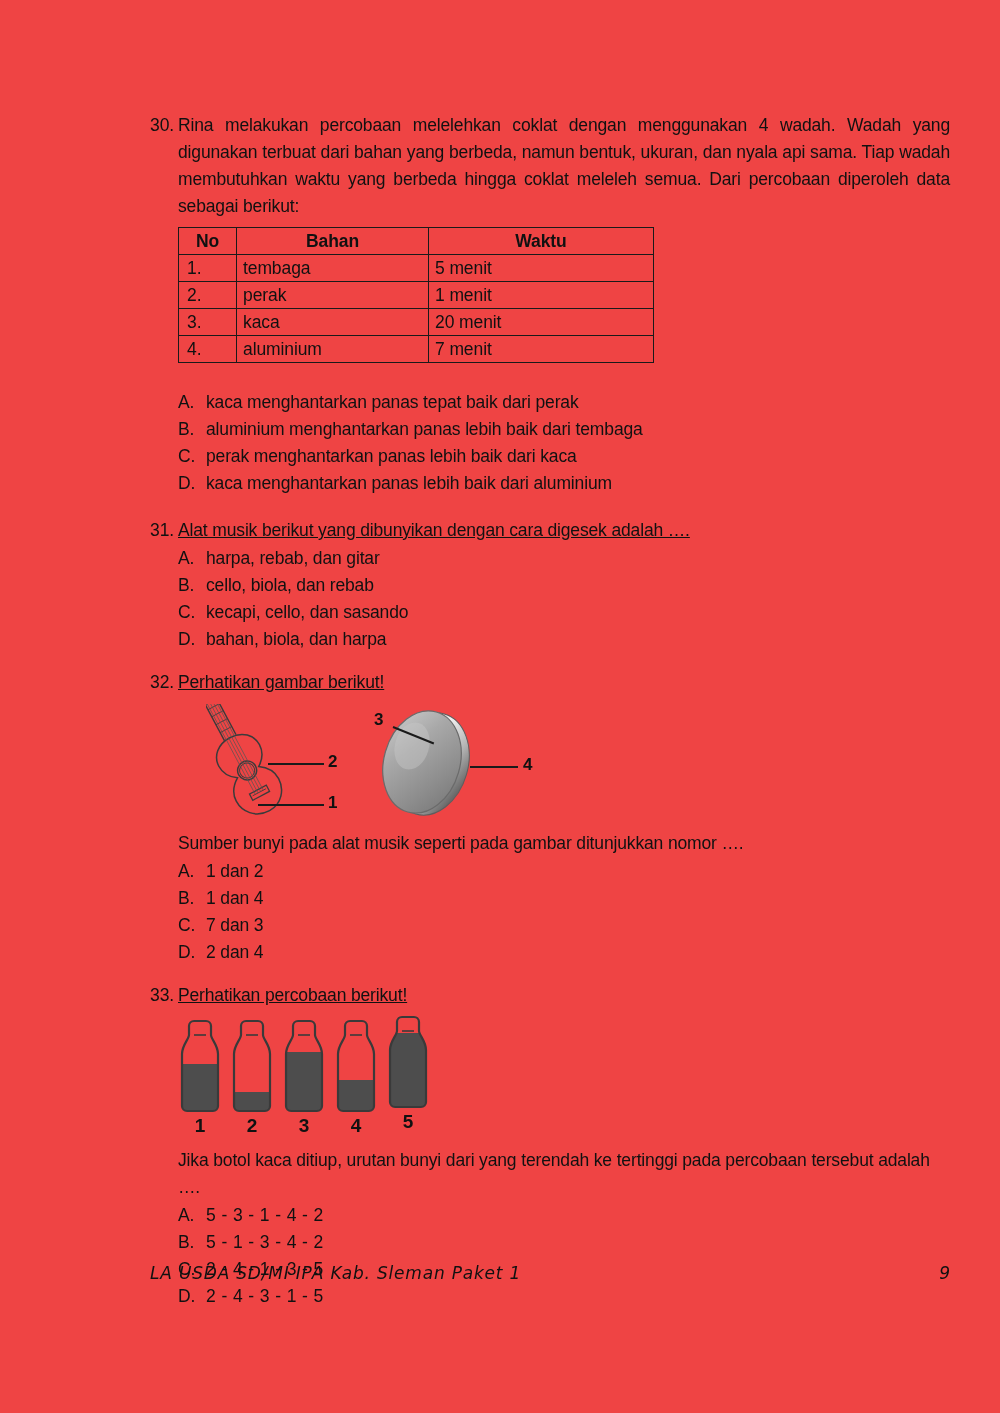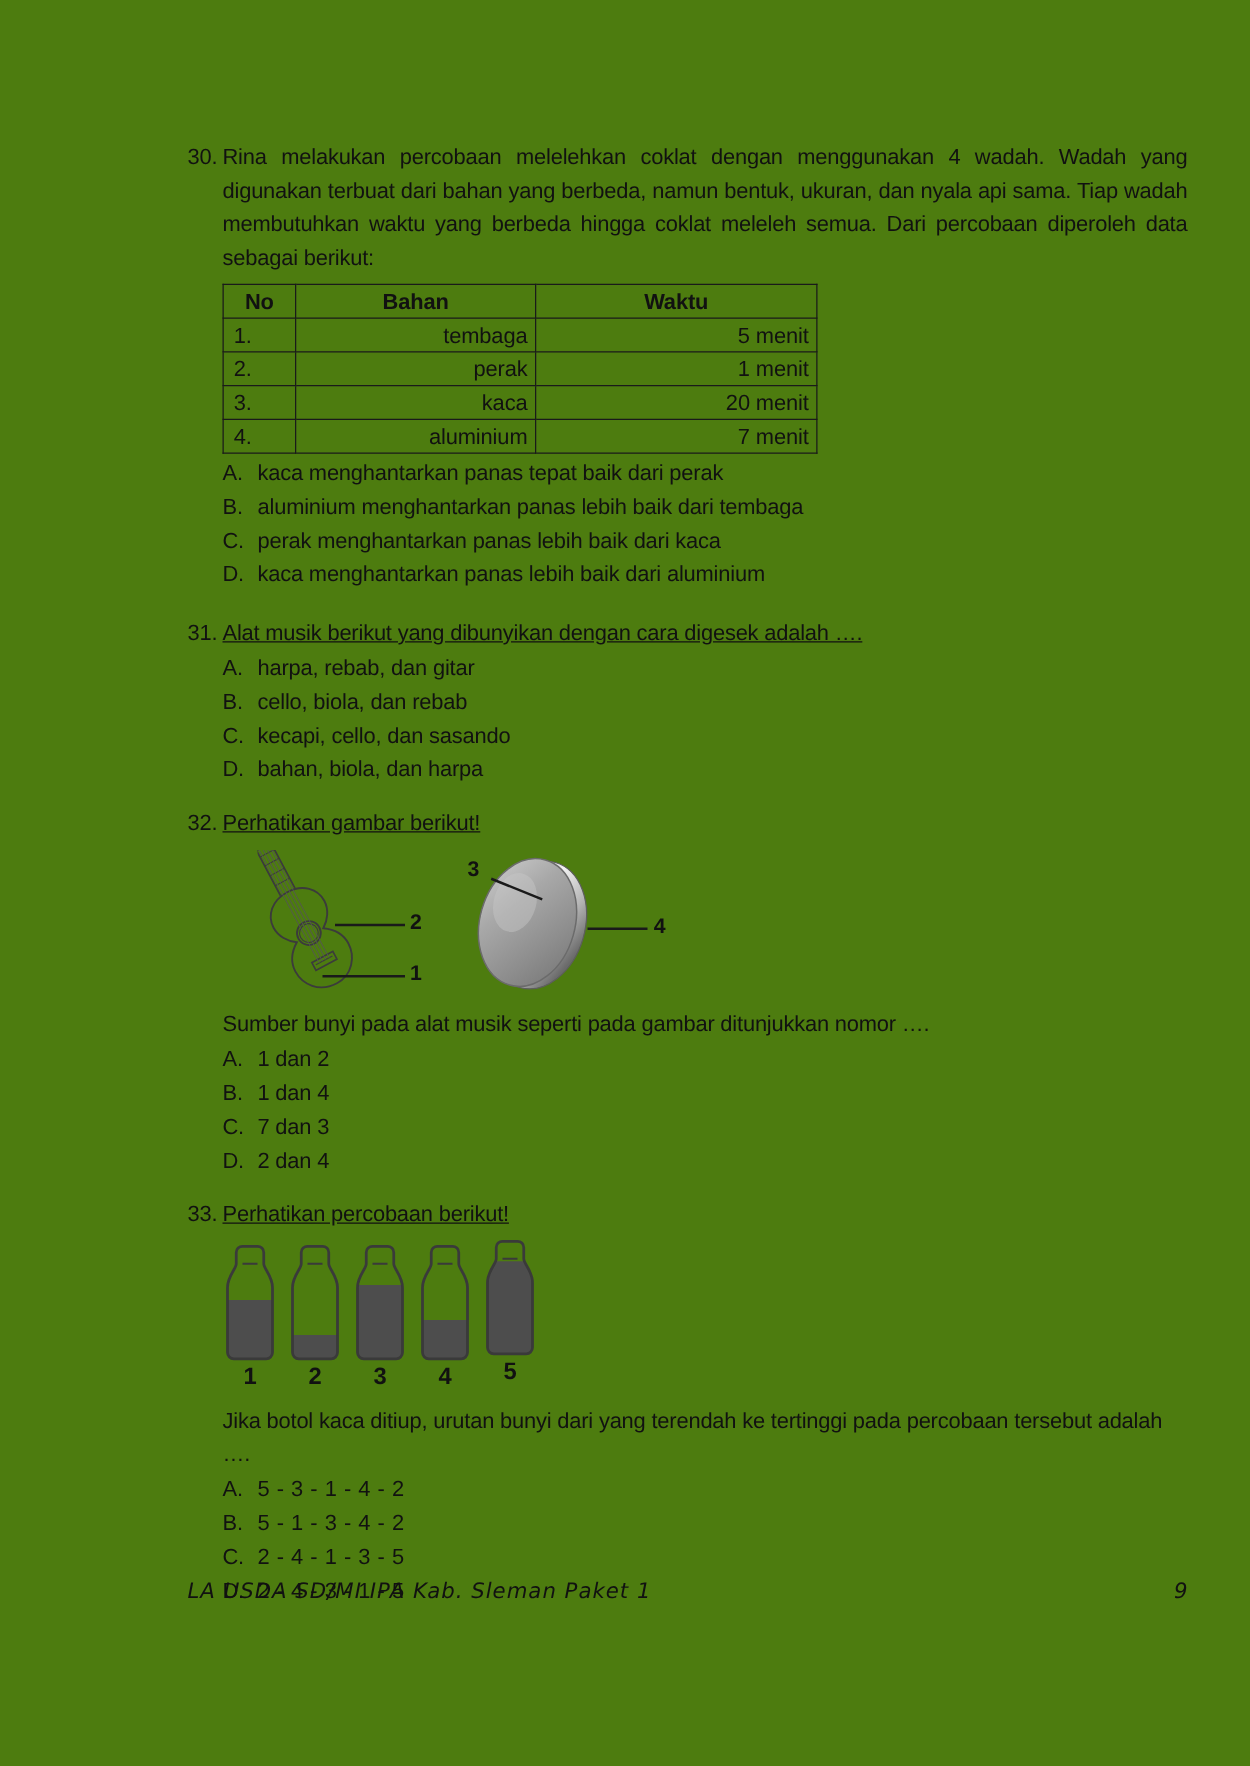--- a/index.html
+++ b/index.html
@@ -13,21 +13,21 @@
     position: relative;
     font-family: "Liberation Sans", sans-serif;
     color: #111111;
     overflow: hidden;
   }
   .page {
     position: absolute;
     left: 0; top: 0;
     width: 1000px;
     height: 1413px;
-    background: #4d7c0f;
+    background: #ef4444;
   }
   .content {
     position: absolute;
     left: 150px;
     top: 112px;
     width: 800px;
   }
 
   
   .q {
@@ -76,34 +76,33 @@
     width: 28px;
     flex: 0 0 28px;
   }
   .opt-txt { flex: 1 1 auto; }
   .opt-txt.spaced { letter-spacing: 0.4px; }
 
   
   .tbl-wrap {
     margin-left: 28px;
     margin-top: 7px;
-    margin-bottom: 2px;
+    margin-bottom: 26px;
   }
   table.data {
     border-collapse: collapse;
     width: 475px;
     table-layout: fixed;
   }
   table.data th, table.data td {
     border: 1.6px solid #1a1a1a;
     font-size: 17.5px;
     line-height: 22px;
     padding: 2px 6px;
     letter-spacing: -0.1px;
-    text-align: right;
   }
   table.data th {
     text-align: center;
     font-weight: bold;
   }
   table.data td.c-no { text-align: left; padding-left: 8px; }
   col.w-no { width: 58px; }
   col.w-bahan { width: 192px; }
   col.w-waktu { width: 225px; }
 

